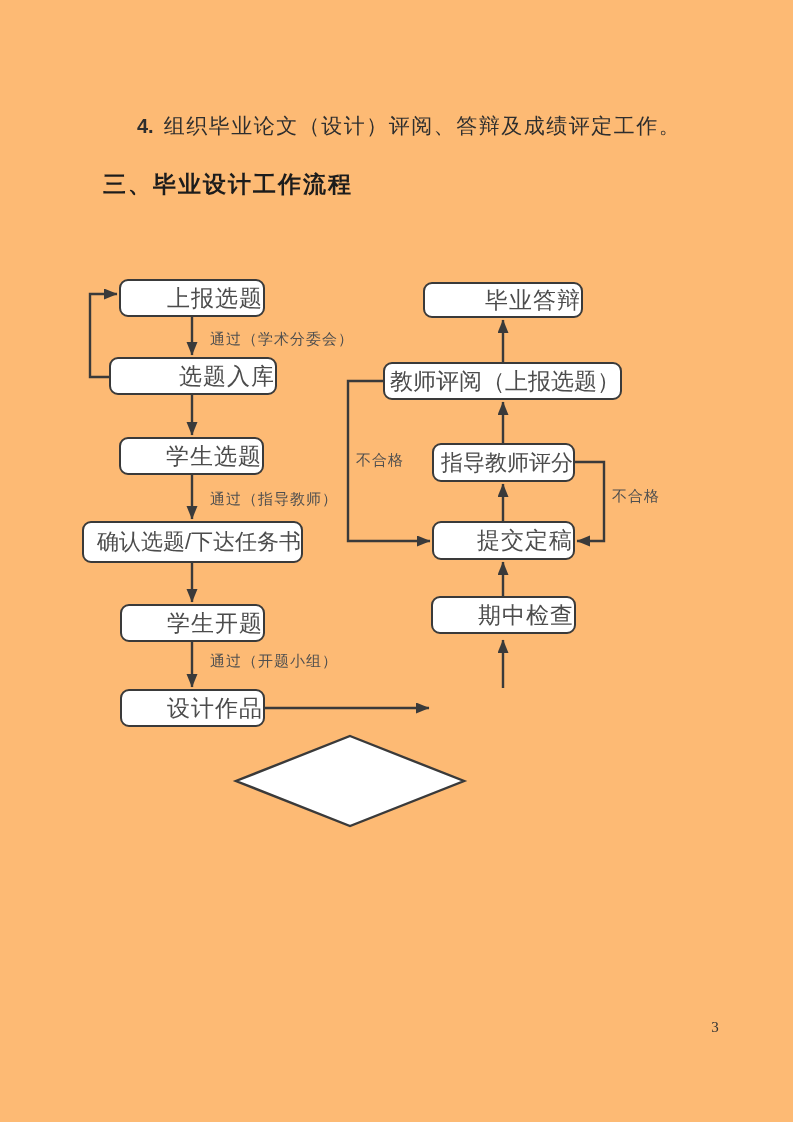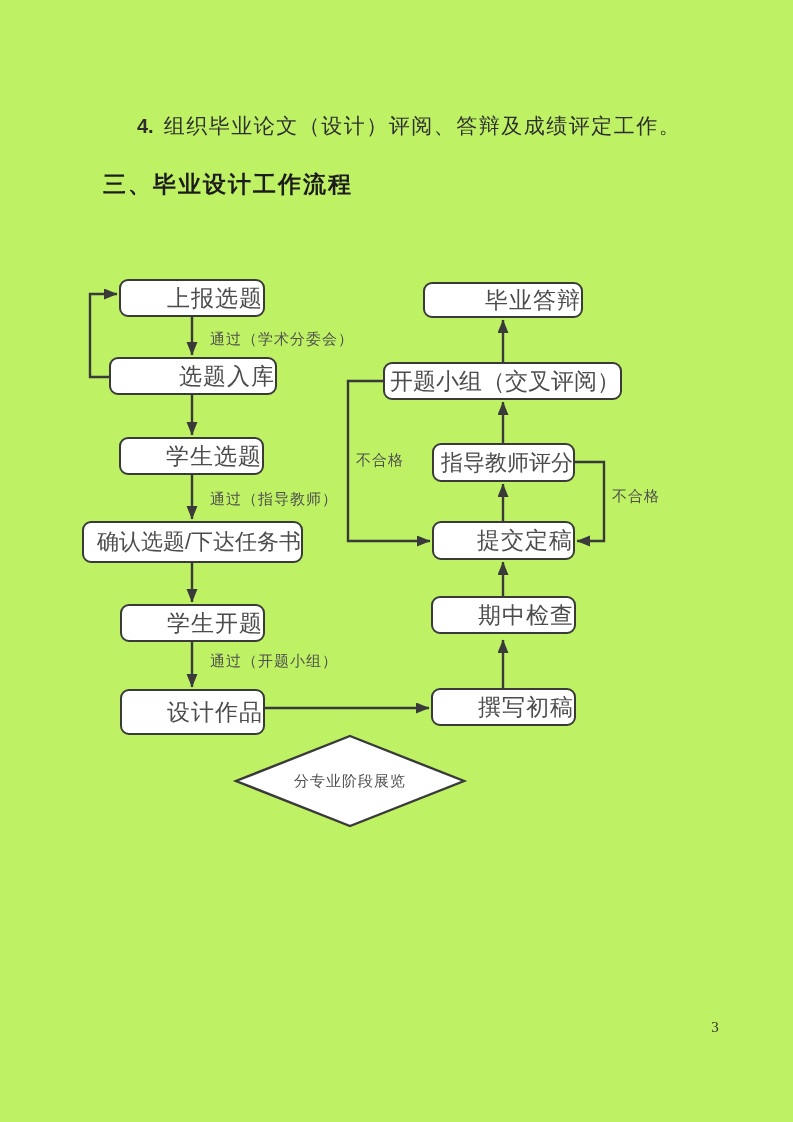--- a/index.html
+++ b/index.html
@@ -1,32 +1,32 @@
 <!DOCTYPE html>
 <html><head>
 <meta charset="utf-8">
 <style>
   html,body{margin:0;padding:0;background:#ffffff;}
-  .page{position:relative;width:793px;height:1122px;background:#bef264;overflow:hidden;
+  .page{position:relative;width:793px;height:1122px;background:#fdba74;overflow:hidden;
         font-family:"Liberation Sans",sans-serif;}
   .para{position:absolute;left:137px;top:112px;margin:0;font-family:"Liberation Serif",serif;
         font-size:21px;color:#2e2e2e;letter-spacing:1.5px;white-space:nowrap;}
   .para .num{font-weight:bold;letter-spacing:0;margin-right:10px;font-family:"Liberation Sans",sans-serif;font-size:20px;}
   .heading{position:absolute;left:95px;top:161px;margin:8px;font-size:23px;font-weight:bold;
         color:#1c1c1c;letter-spacing:2px;white-space:nowrap;font-family:"Liberation Sans",sans-serif;}
   .chart-svg{position:absolute;left:0;top:0;z-index:1;}
   .fbox{position:absolute;box-sizing:border-box;background:#ffffff;border:2.5px solid #3a3a3a;
         border-radius:9px;display:flex;align-items:center;justify-content:flex-end;
         font-size:23px;color:#4c4c4c;letter-spacing:1px;white-space:nowrap;z-index:2;}
   #box-shangbao{left:119px;top:279px;width:146px;height:38px;}
   #box-ruku{left:109px;top:357px;width:168px;height:38px;}
   #box-xuesheng-xuanti{left:119px;top:437px;width:145px;height:38px;}
   #box-queren{left:82px;top:521px;width:221px;height:42px;font-size:22px;letter-spacing:0;}
   #box-kaiti{left:120px;top:604px;width:145px;height:38px;}
-  #box-sheji{left:120px;top:689px;width:145px;height:46px;}
+  #box-sheji{left:120px;top:689px;width:145px;height:38px;}
   #box-dabian{left:423px;top:282px;width:160px;height:36px;}
   #box-pingyue{left:383px;top:362px;width:239px;height:38px;letter-spacing:0;}
   #box-pingfen{left:432px;top:443px;width:143px;height:39px;font-size:22px;letter-spacing:0;}
   #box-dinggao{left:432px;top:521px;width:143px;height:39px;}
   #box-qizhong{left:431px;top:596px;width:145px;height:38px;}
   #box-chugao{left:431px;top:688px;width:145px;height:38px;}
   .elabel{position:absolute;font-size:15px;color:#4f4f4f;letter-spacing:1px;
         white-space:nowrap;z-index:3;}
   #lbl-committee{left:210px;top:330px;}
   #lbl-advisor{left:210px;top:490px;}
@@ -86,37 +86,33 @@
   <div class="fbox" id="box-kaiti">
       <span>学生开题</span>
     </div>
   <div class="fbox" id="box-sheji">
       <span>设计作品</span>
     </div>
   <div class="fbox" id="box-dabian">
       <span>毕业答辩</span>
     </div>
   <div class="fbox" id="box-pingyue">
-      <span>开题小组（交叉评阅）</span>
+      <span>教师评阅（上报选题）</span>
     </div>
   <div class="fbox" id="box-pingfen">
       <span>指导教师评分</span>
     </div>
   <div class="fbox" id="box-dinggao">
       <span>提交定稿</span>
     </div>
   <div class="fbox" id="box-qizhong">
       <span>期中检查</span>
     </div>
-  <div class="fbox" id="box-chugao">
-      <span>撰写初稿</span>
-    </div>
 
   <div class="elabel" id="lbl-committee">通过（学术分委会）</div>
   <div class="elabel" id="lbl-advisor">通过（指导教师）</div>
   <div class="elabel" id="lbl-group">通过（开题小组）</div>
   <div class="elabel" id="lbl-fail-left">不合格</div>
   <div class="elabel" id="lbl-fail-right">不合格</div>
-  <div class="elabel" id="lbl-diamond">分专业阶段展览</div>
 
   <div class="pagenum">3</div>
 
 </div>
 
 </body></html>

